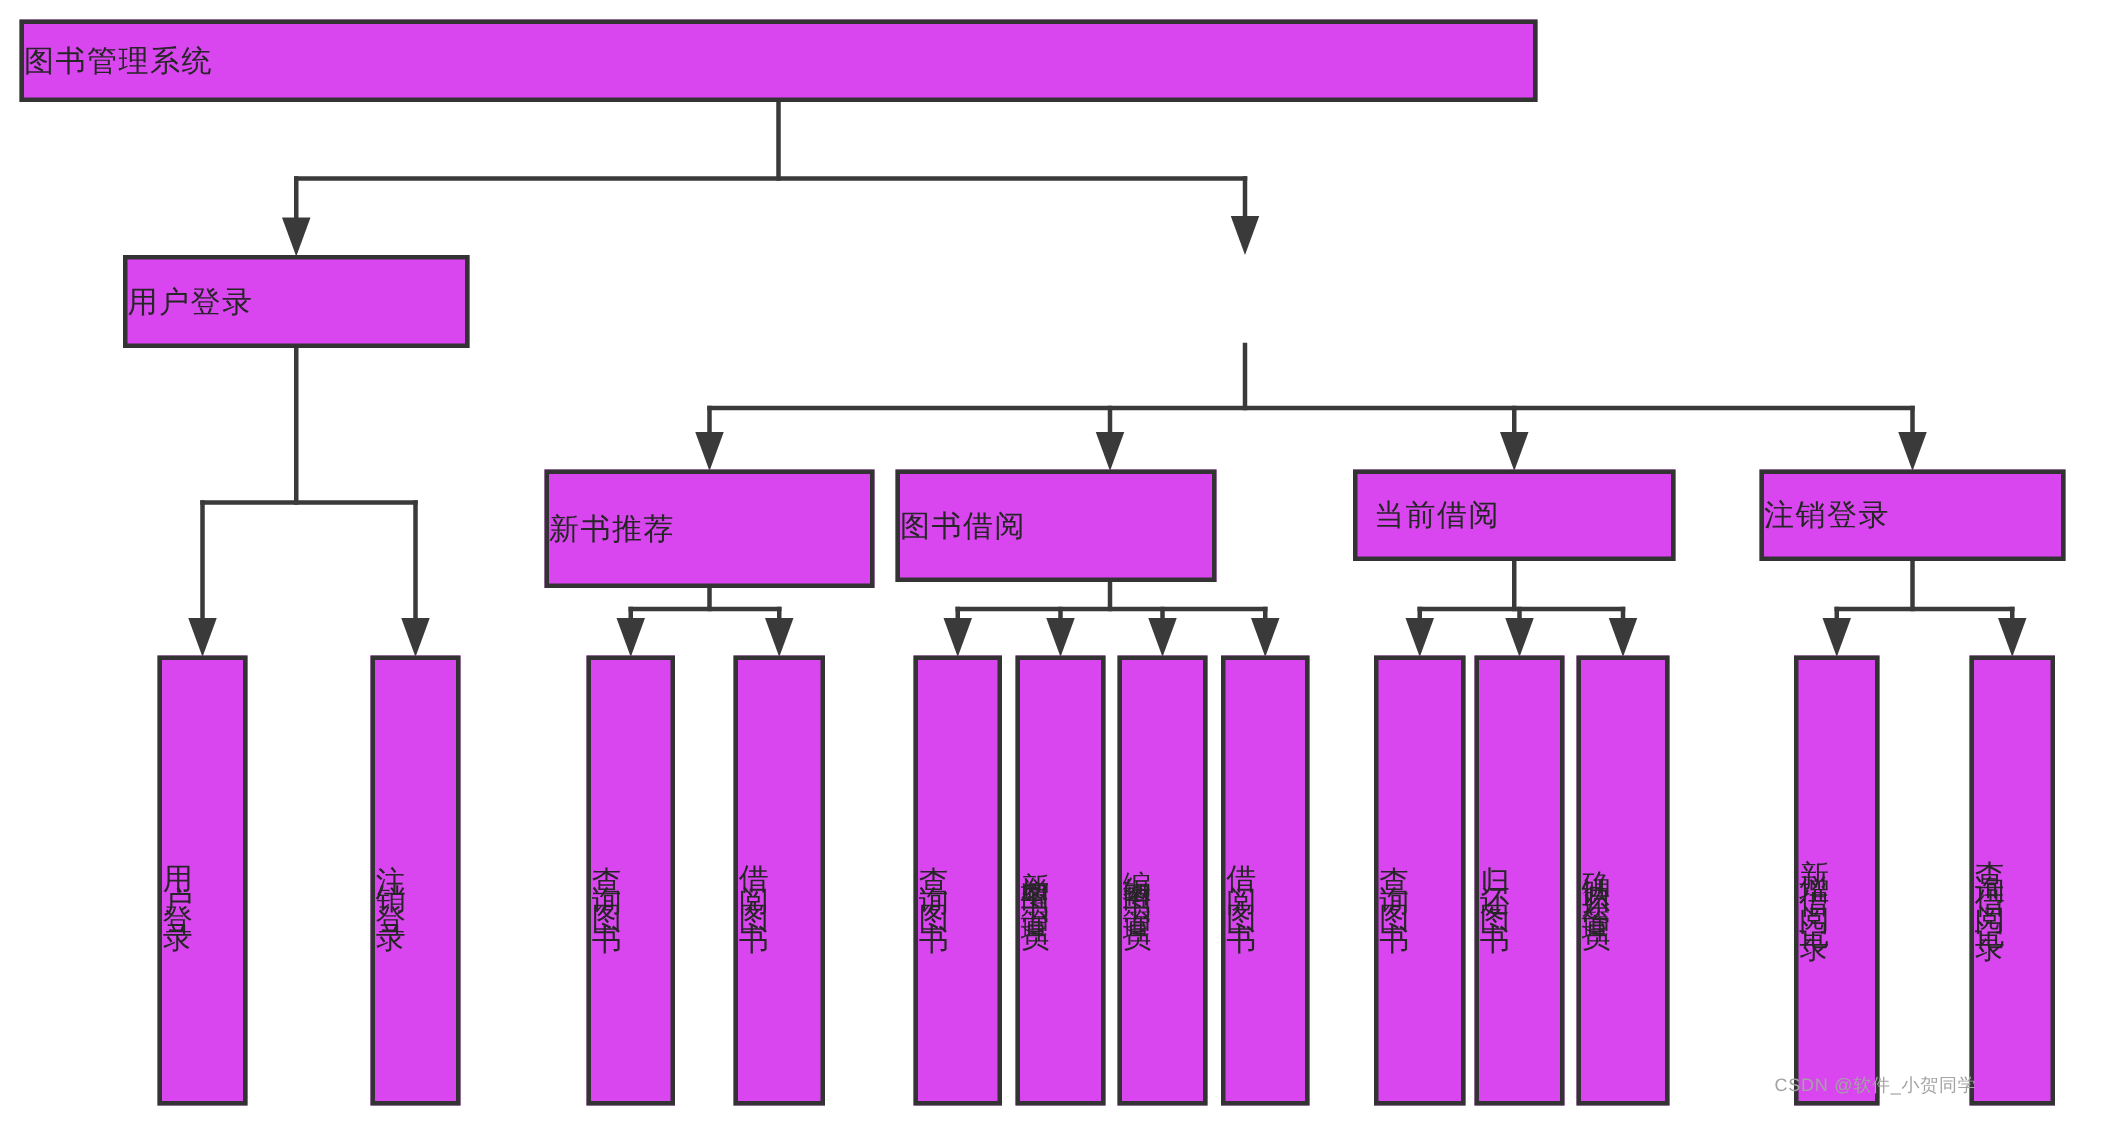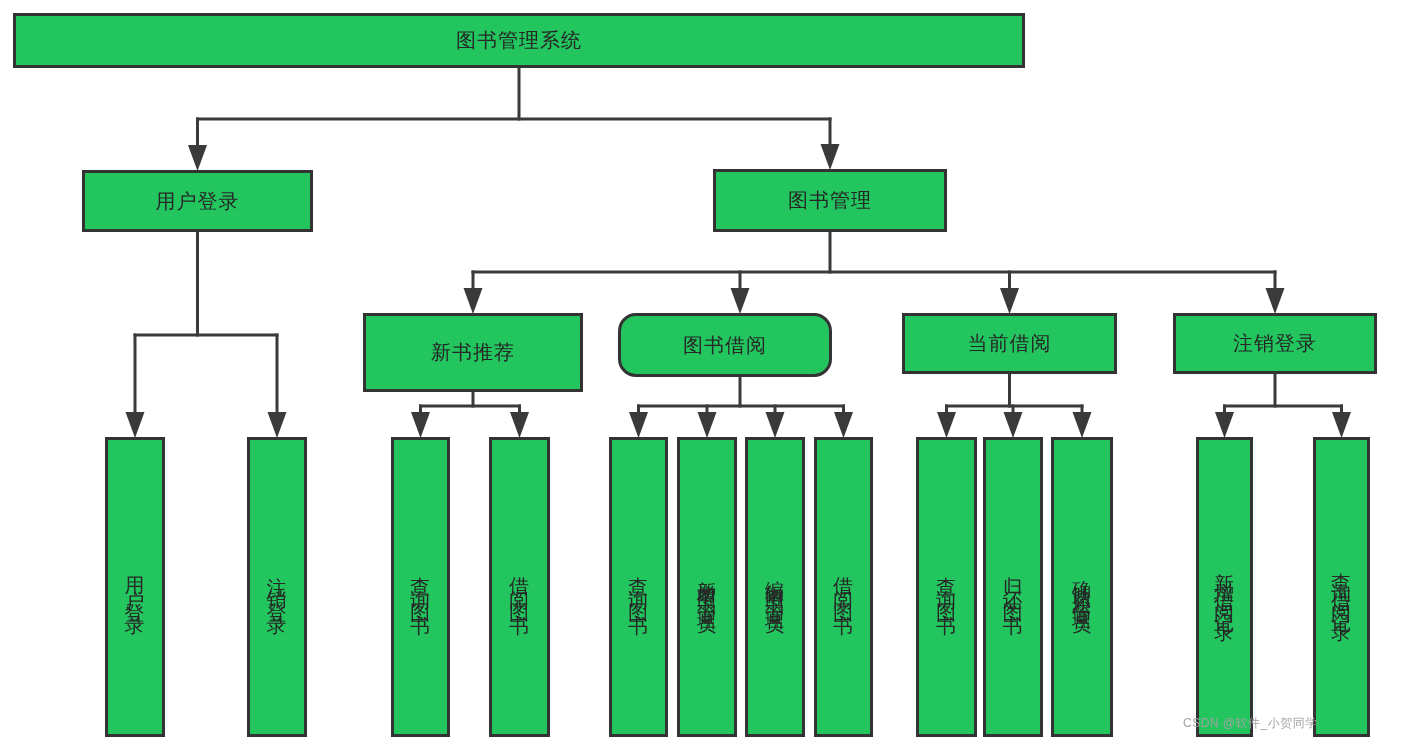--- a/index.html
+++ b/index.html
@@ -14,26 +14,25 @@
     position:relative;
     width:1405px;height:747px;
     background:var(--bg);
     overflow:hidden;
     font-family:"Liberation Sans","DejaVu Sans",sans-serif;
   }
   #edges{position:absolute;left:0;top:0;z-index:0;}
   .node{
     position:absolute;
     box-sizing:border-box;
-    background:#22c55e;
+    background:#d946ef;
     border:3px solid var(--border);
     color:var(--text);
     display:flex;
     align-items:center;
-    justify-content:center;
     z-index:1;
   }
   .node.h{font-size:20px;letter-spacing:1px;white-space:nowrap;}
   .node.v{font-size:20px;}
   .node.v .lbl{
     writing-mode:vertical-rl;
     text-orientation:mixed;
     line-height:1;
     white-space:nowrap;
   }
@@ -108,30 +107,27 @@
       <line x1="1341.5" y1="406" x2="1341.5" y2="416" stroke="#3a3a3a" stroke-width="3" stroke-linecap="square"></line>
       <polygon points="1332,412 1351,412 1341.5,438" fill="#3a3a3a"></polygon>
     </svg>
   <div id="watermark">CSDN @软件_小贺同学</div>
 <div class="node h" style="left: 13px; top: 13px; width: 1012px; height: 55px;">
       <span class="lbl ">图书管理系统</span>
     </div>
     <div class="node h" style="left: 82px; top: 170px; width: 231px; height: 62px;">
       <span class="lbl ">用户登录</span>
     </div>
-    <div class="node h" style="left: 713px; top: 169px; width: 234px; height: 63px;">
-      <span class="lbl ">图书管理</span>
-    </div>
     <div class="node h" style="left: 363px; top: 313px; width: 220px; height: 79px;">
       <span class="lbl ">新书推荐</span>
     </div>
-    <div class="node h" style="left: 618px; top: 313px; width: 214px; height: 64px; border-radius: 18px;">
+    <div class="node h" style="left: 597px; top: 313px; width: 214px; height: 75px;">
       <span class="lbl ">图书借阅</span>
     </div>
-    <div class="node h" style="left: 902px; top: 313px; width: 215px; height: 61px;">
+    <div class="node h" style="left: 902px; top: 313px; width: 215px; height: 61px; padding-left: 11px;">
       <span class="lbl ">当前借阅</span>
     </div>
     <div class="node h" style="left: 1173px; top: 313px; width: 204px; height: 61px;">
       <span class="lbl ">注销登录</span>
     </div>
     <div class="node v" style="left: 105px; top: 437px; width: 60px; height: 300px;">
       <span class="lbl sp-wide">用户登录</span>
     </div>
     <div class="node v" style="left: 247px; top: 437px; width: 60px; height: 300px;">
       <span class="lbl sp-wide">注销登录</span>

